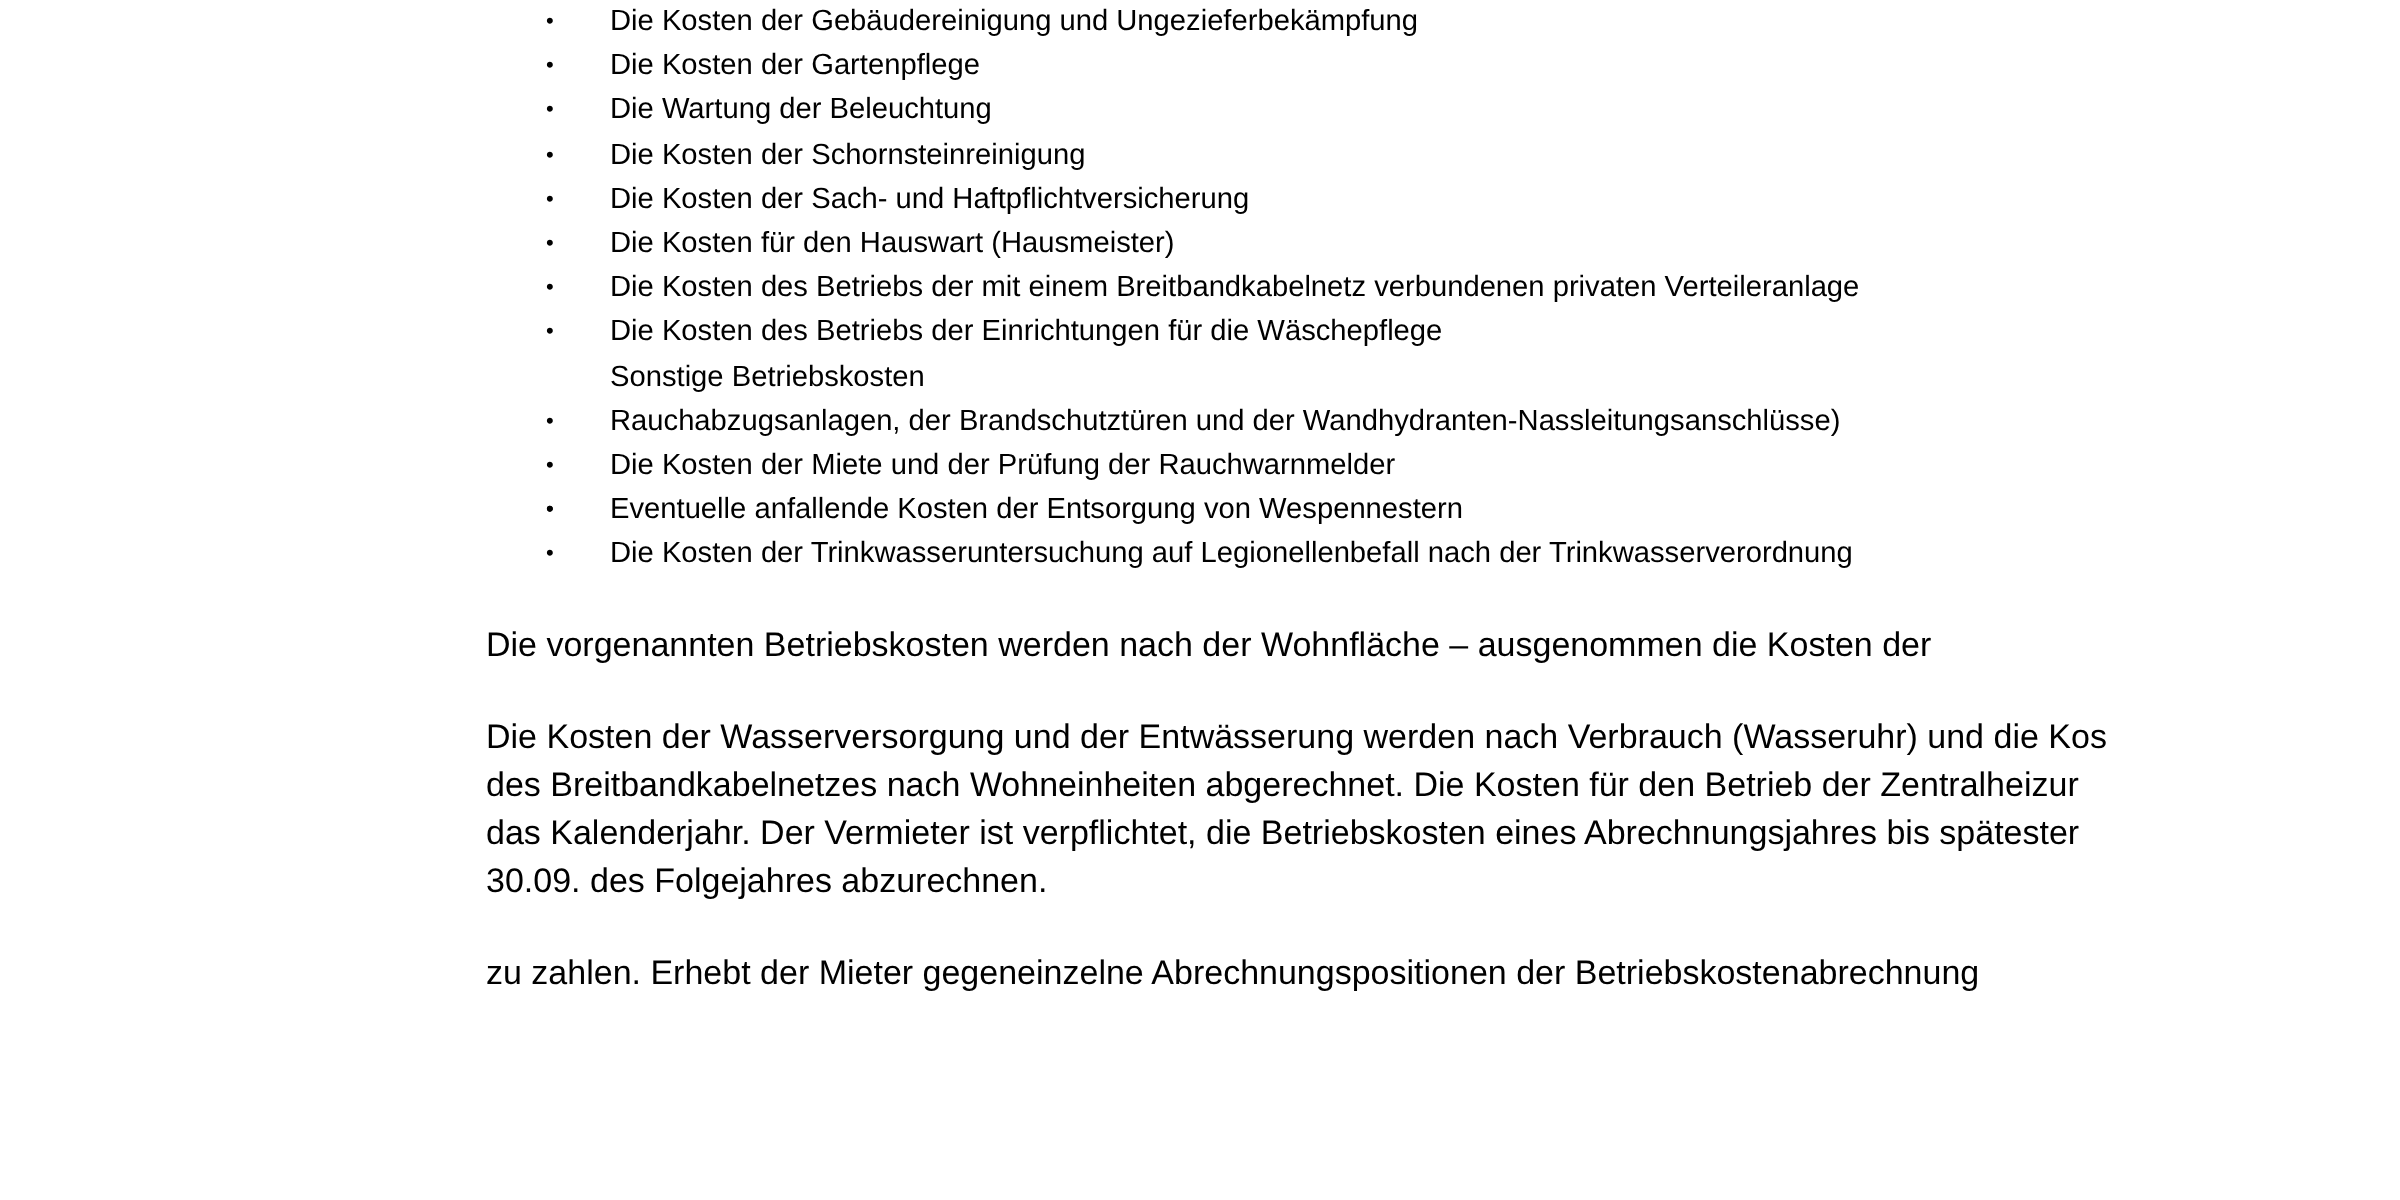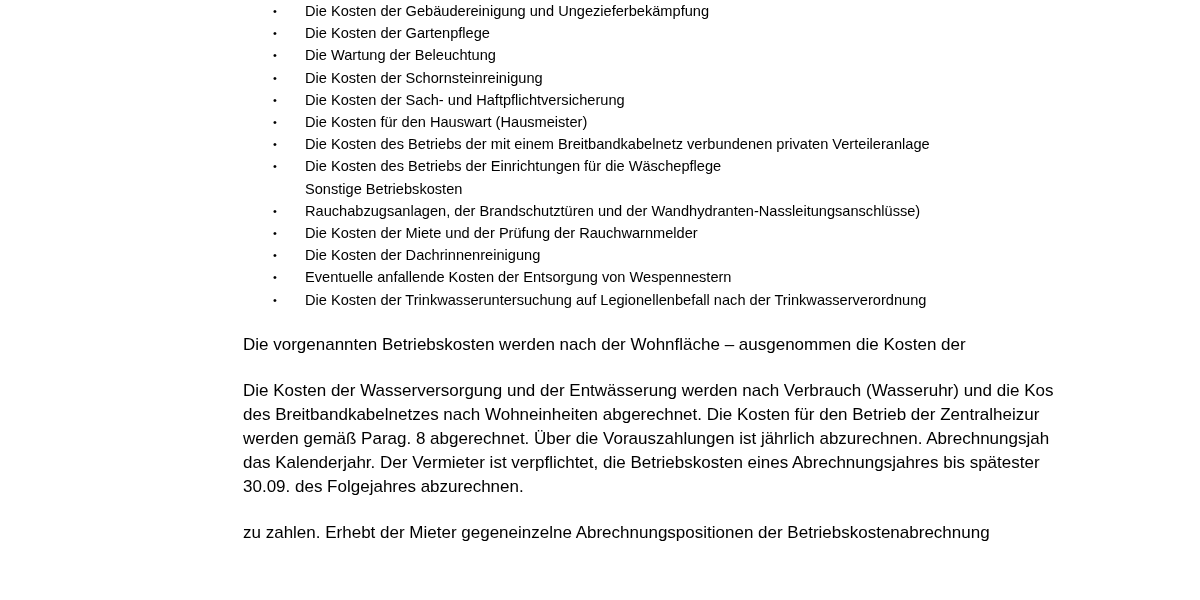--- a/index.html
+++ b/index.html
@@ -108,21 +108,20 @@
       <li>
         <span class="bullet">•</span>
         <span class="line2">Rauchabzugsanlagen, der Brandschutztüren und der Wandhydranten-Nassleitungsanschlüsse)</span>
       </li>
       <li>
         <span class="bullet">•</span>
         <span>Die Kosten der Miete und der Prüfung der Rauchwarnmelder</span>
       </li>
       <li>
         <span class="bullet">•</span>
-        <span>Die Kosten der Dachrinnenreinigung</span>
       </li>
       <li>
         <span class="bullet">•</span>
         <span>Eventuelle anfallende Kosten der Entsorgung von Wespennestern</span>
       </li>
       <li>
         <span class="bullet">•</span>
         <span>Die Kosten der Trinkwasseruntersuchung auf Legionellenbefall nach der Trinkwasserverordnung</span>
       </li>
     </ul>
@@ -131,21 +130,20 @@
 
     <div class="para">
       <span class="l">Die vorgenannten Betriebskosten werden nach der Wohnfläche – ausgenommen die Kosten der</span>
     </div>
 
     <div class="gap-2"></div>
 
     <div class="para">
       <span class="l">Die Kosten der Wasserversorgung und der Entwässerung werden nach Verbrauch (Wasseruhr) und die Kos</span>
       <span class="l">des Breitbandkabelnetzes nach Wohneinheiten abgerechnet. Die Kosten für den Betrieb der Zentralheizur</span>
-      <span class="l">werden gemäß Parag. 8 abgerechnet. Über die Vorauszahlungen ist jährlich abzurechnen. Abrechnungsjah</span>
       <span class="l">das Kalenderjahr. Der Vermieter ist verpflichtet, die Betriebskosten eines Abrechnungsjahres bis spätester</span>
       <span class="l">30.09. des Folgejahres abzurechnen.</span>
     </div>
 
     <div class="gap-3"></div>
 
     <div class="para">
       <span class="l">zu zahlen. Erhebt der Mieter gegeneinzelne Abrechnungspositionen der Betriebskostenabrechnung</span>
 
     </div>

